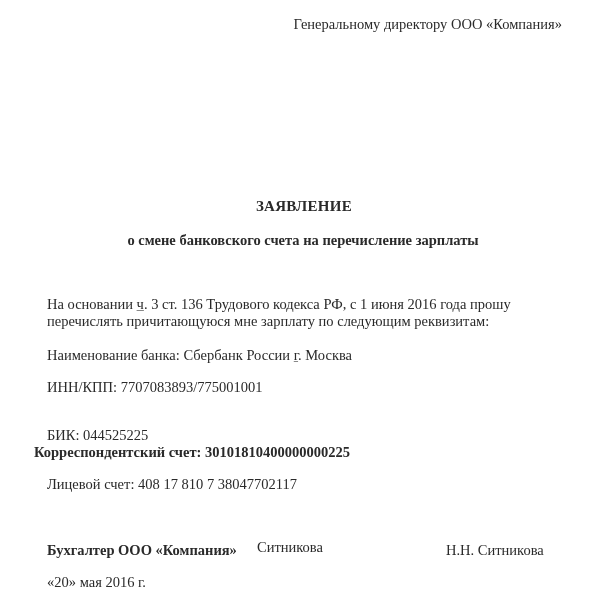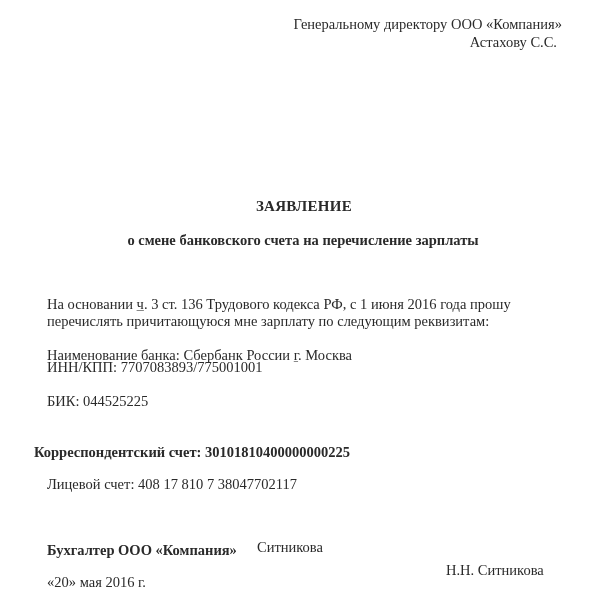--- a/index.html
+++ b/index.html
@@ -52,35 +52,34 @@
     .underline-mark {
       text-decoration: underline;
       text-decoration-color: #888;
     }
   </style>
 </head>
 <body>
 
 <div class="header-block">
   <span class="header-line">Генеральному директору ООО «Компания»</span>
-  <span class="header-line addressee">Астахову С.С.</span>
 </div>
 
 <div class="title">ЗАЯВЛЕНИЕ</div>
 <div class="subtitle">о смене банковского счета на перечисление зарплаты</div>
 
 <div class="line" style="left:47px; top:295px;">
   <span>На основании </span><span class="underline-mark">ч</span><span>. 3 ст. 136 Трудового кодекса РФ, с 1 июня 2016 года прошу</span>
 </div>
 <div class="line" style="left:47px; top:312px;">перечислять причитающуюся мне зарплату по следующим реквизитам:</div>
 
 <div class="line" style="left:47px; top:346px;">
   <span>Наименование банка: Сбербанк России </span><span class="underline-mark">г</span><span>. Москва</span>
 </div>
-<div class="line" style="left:47px; top:358px;">ИНН/КПП: 7707083893/775001001</div>
-<div class="line" style="left:47px; top:392px;">БИК: 044525225</div>
+<div class="line" style="left:47px; top:378px;">ИНН/КПП: 7707083893/775001001</div>
+<div class="line" style="left:47px; top:426px;">БИК: 044525225</div>
 <div class="line" style="left:34px; top:443px;font-weight:bold;">Корреспондентский счет: 30101810400000000225</div>
 <div class="line" style="left:47px; top:475px;">Лицевой счет: 408 17 810 7 38047702117</div>
 
 <div class="line" style="left:47px; top:541px;font-weight:bold;">Бухгалтер ООО «Компания»</div>
 <div class="line" style="left:257px; top:538px;">Ситникова</div>
-<div class="line" style="left:446px; top:541px;margin-top:20px;">Н.Н. Ситникова</div>
+<div class="line" style="left:446px; top:541px;">Н.Н. Ситникова</div>
 <div class="line" style="left:47px; top:573px;">«20» мая 2016 г.</div>
 
 </body></html>

